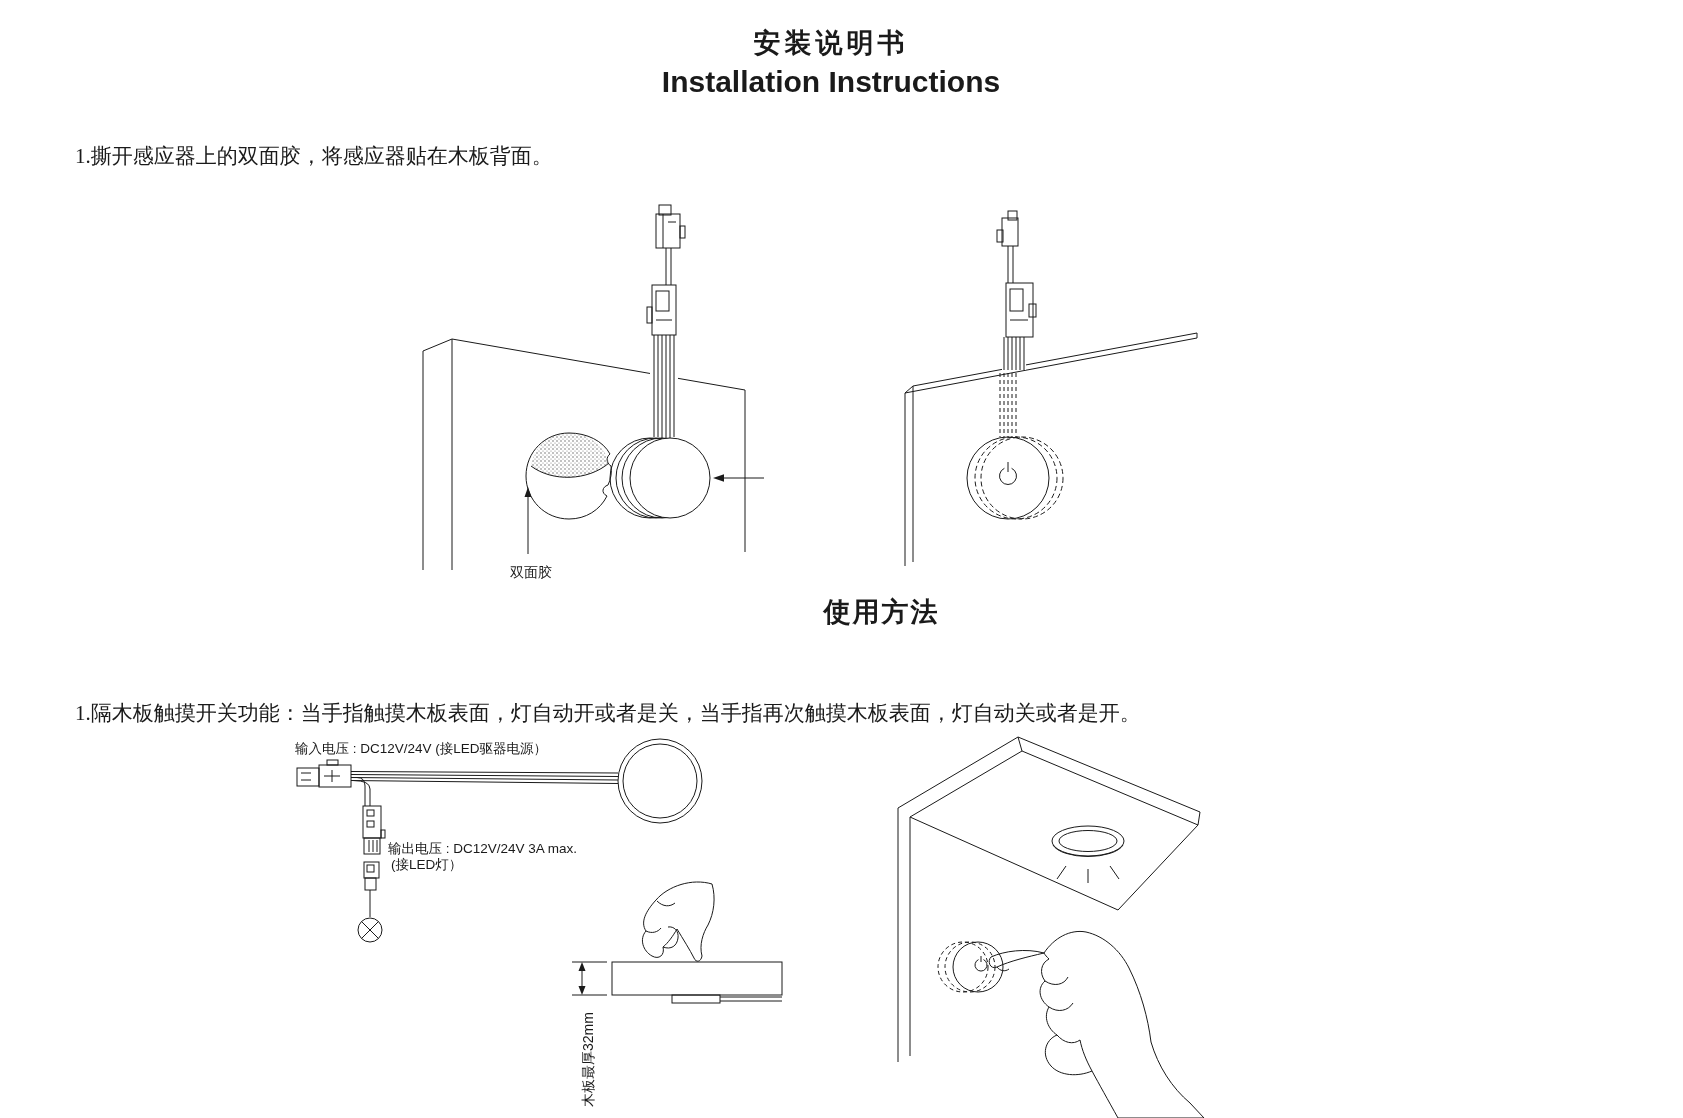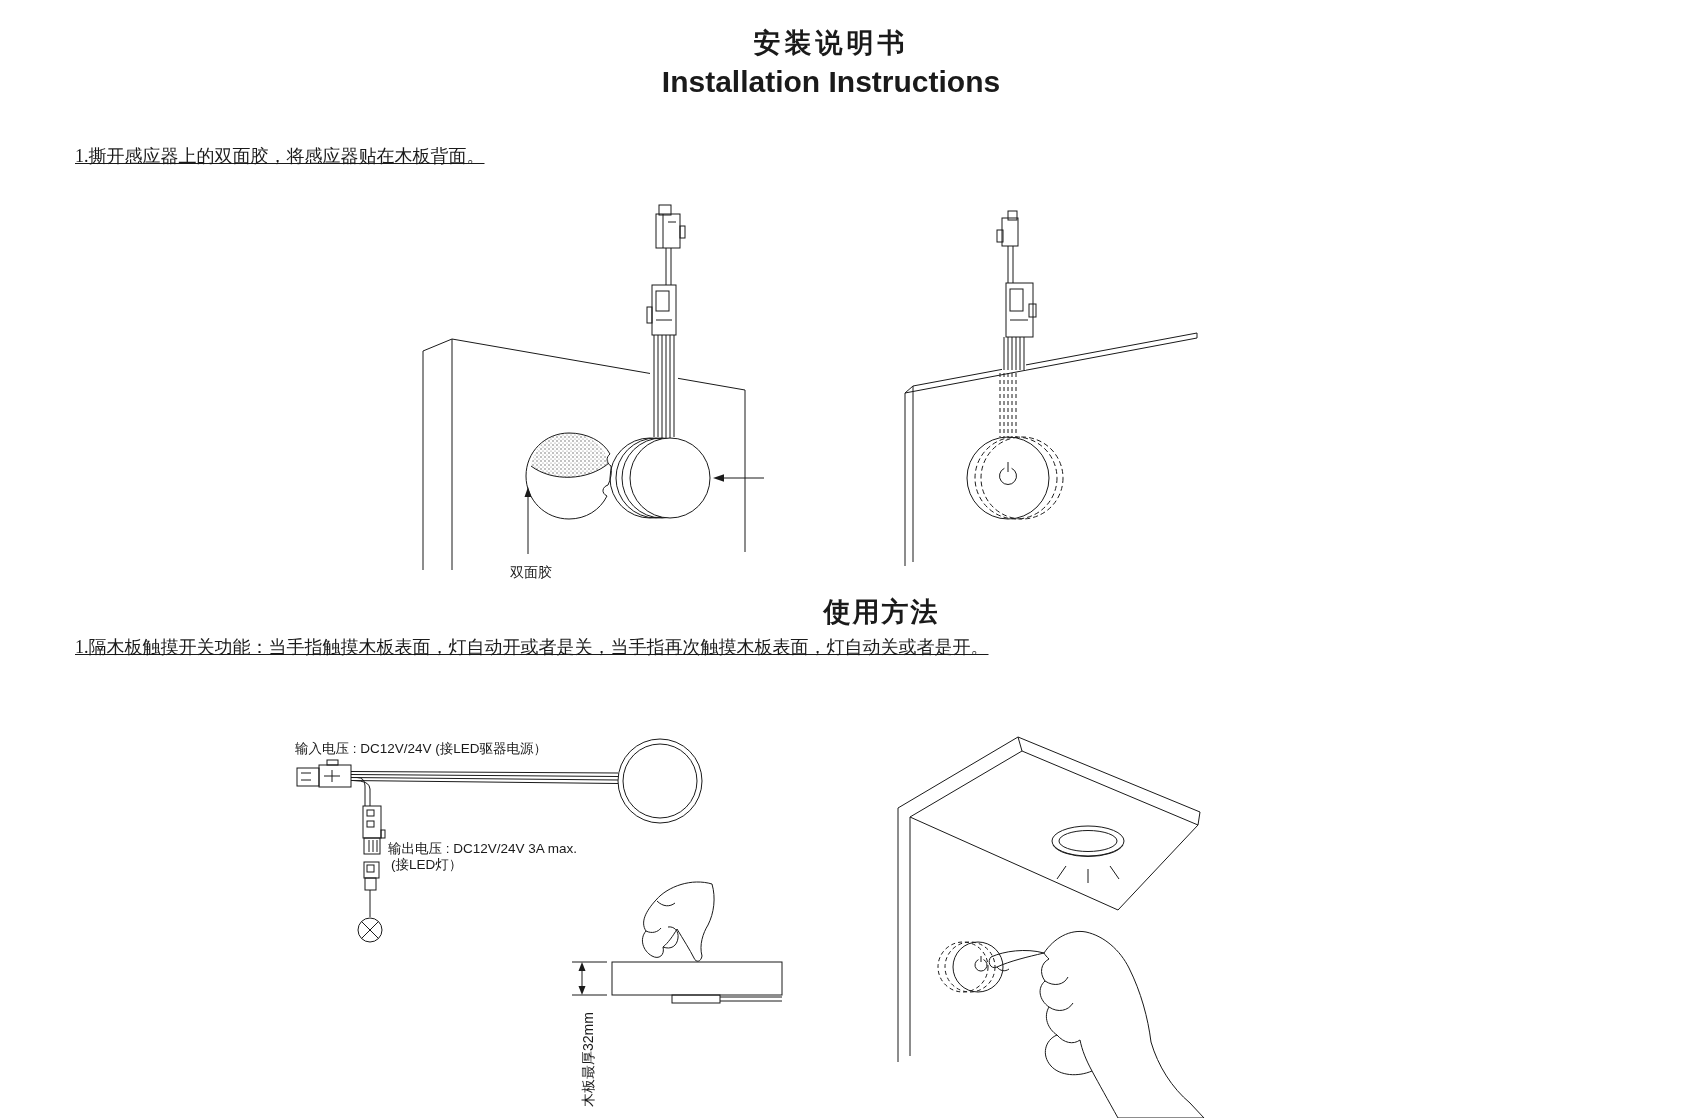--- a/index.html
+++ b/index.html
@@ -6,24 +6,24 @@
   #page{
     position:relative;width:1683px;height:1118px;background:#ffffff;
     overflow:hidden;color:#1a1a1a;
     font-family:"Liberation Sans",sans-serif;
   }
   .abs{position:absolute;}
   .hdr{left:0;width:1662px;text-align:center;}
   .title-zh{top:26px;font-size:27px;line-height:34px;font-weight:bold;letter-spacing:4px;}
   .title-en{top:64px;font-size:30px;line-height:36px;font-weight:bold;}
   .title-model{top:108px;font-size:24px;line-height:32px;}
-  .step{font-family:"Liberation Serif",serif;font-size:18px;line-height:28px;white-space:nowrap;text-decoration:underline;}
+  .step{font-family:"Liberation Serif",serif;font-size:21px;line-height:28px;white-space:nowrap;}
   .step1{left:75px;top:142px;}
   .sec-title{left:0;top:594px;width:1683px;text-align:center;font-size:27px;font-weight:bold;letter-spacing:2px;padding-left:40px;}
-  .step2{left:75px;top:633px;}
+  .step2{left:75px;top:699px;}
   svg{position:absolute;}
   svg text{font-family:"Liberation Sans",sans-serif;fill:#1a1a1a;stroke:none;}
   .ink{stroke:#1a1a1a;fill:none;stroke-width:1;}
 </style>
 </head>
 <body>
 
 <div id="page">
 
   <div class="abs hdr title-zh">安装说明书</div>

